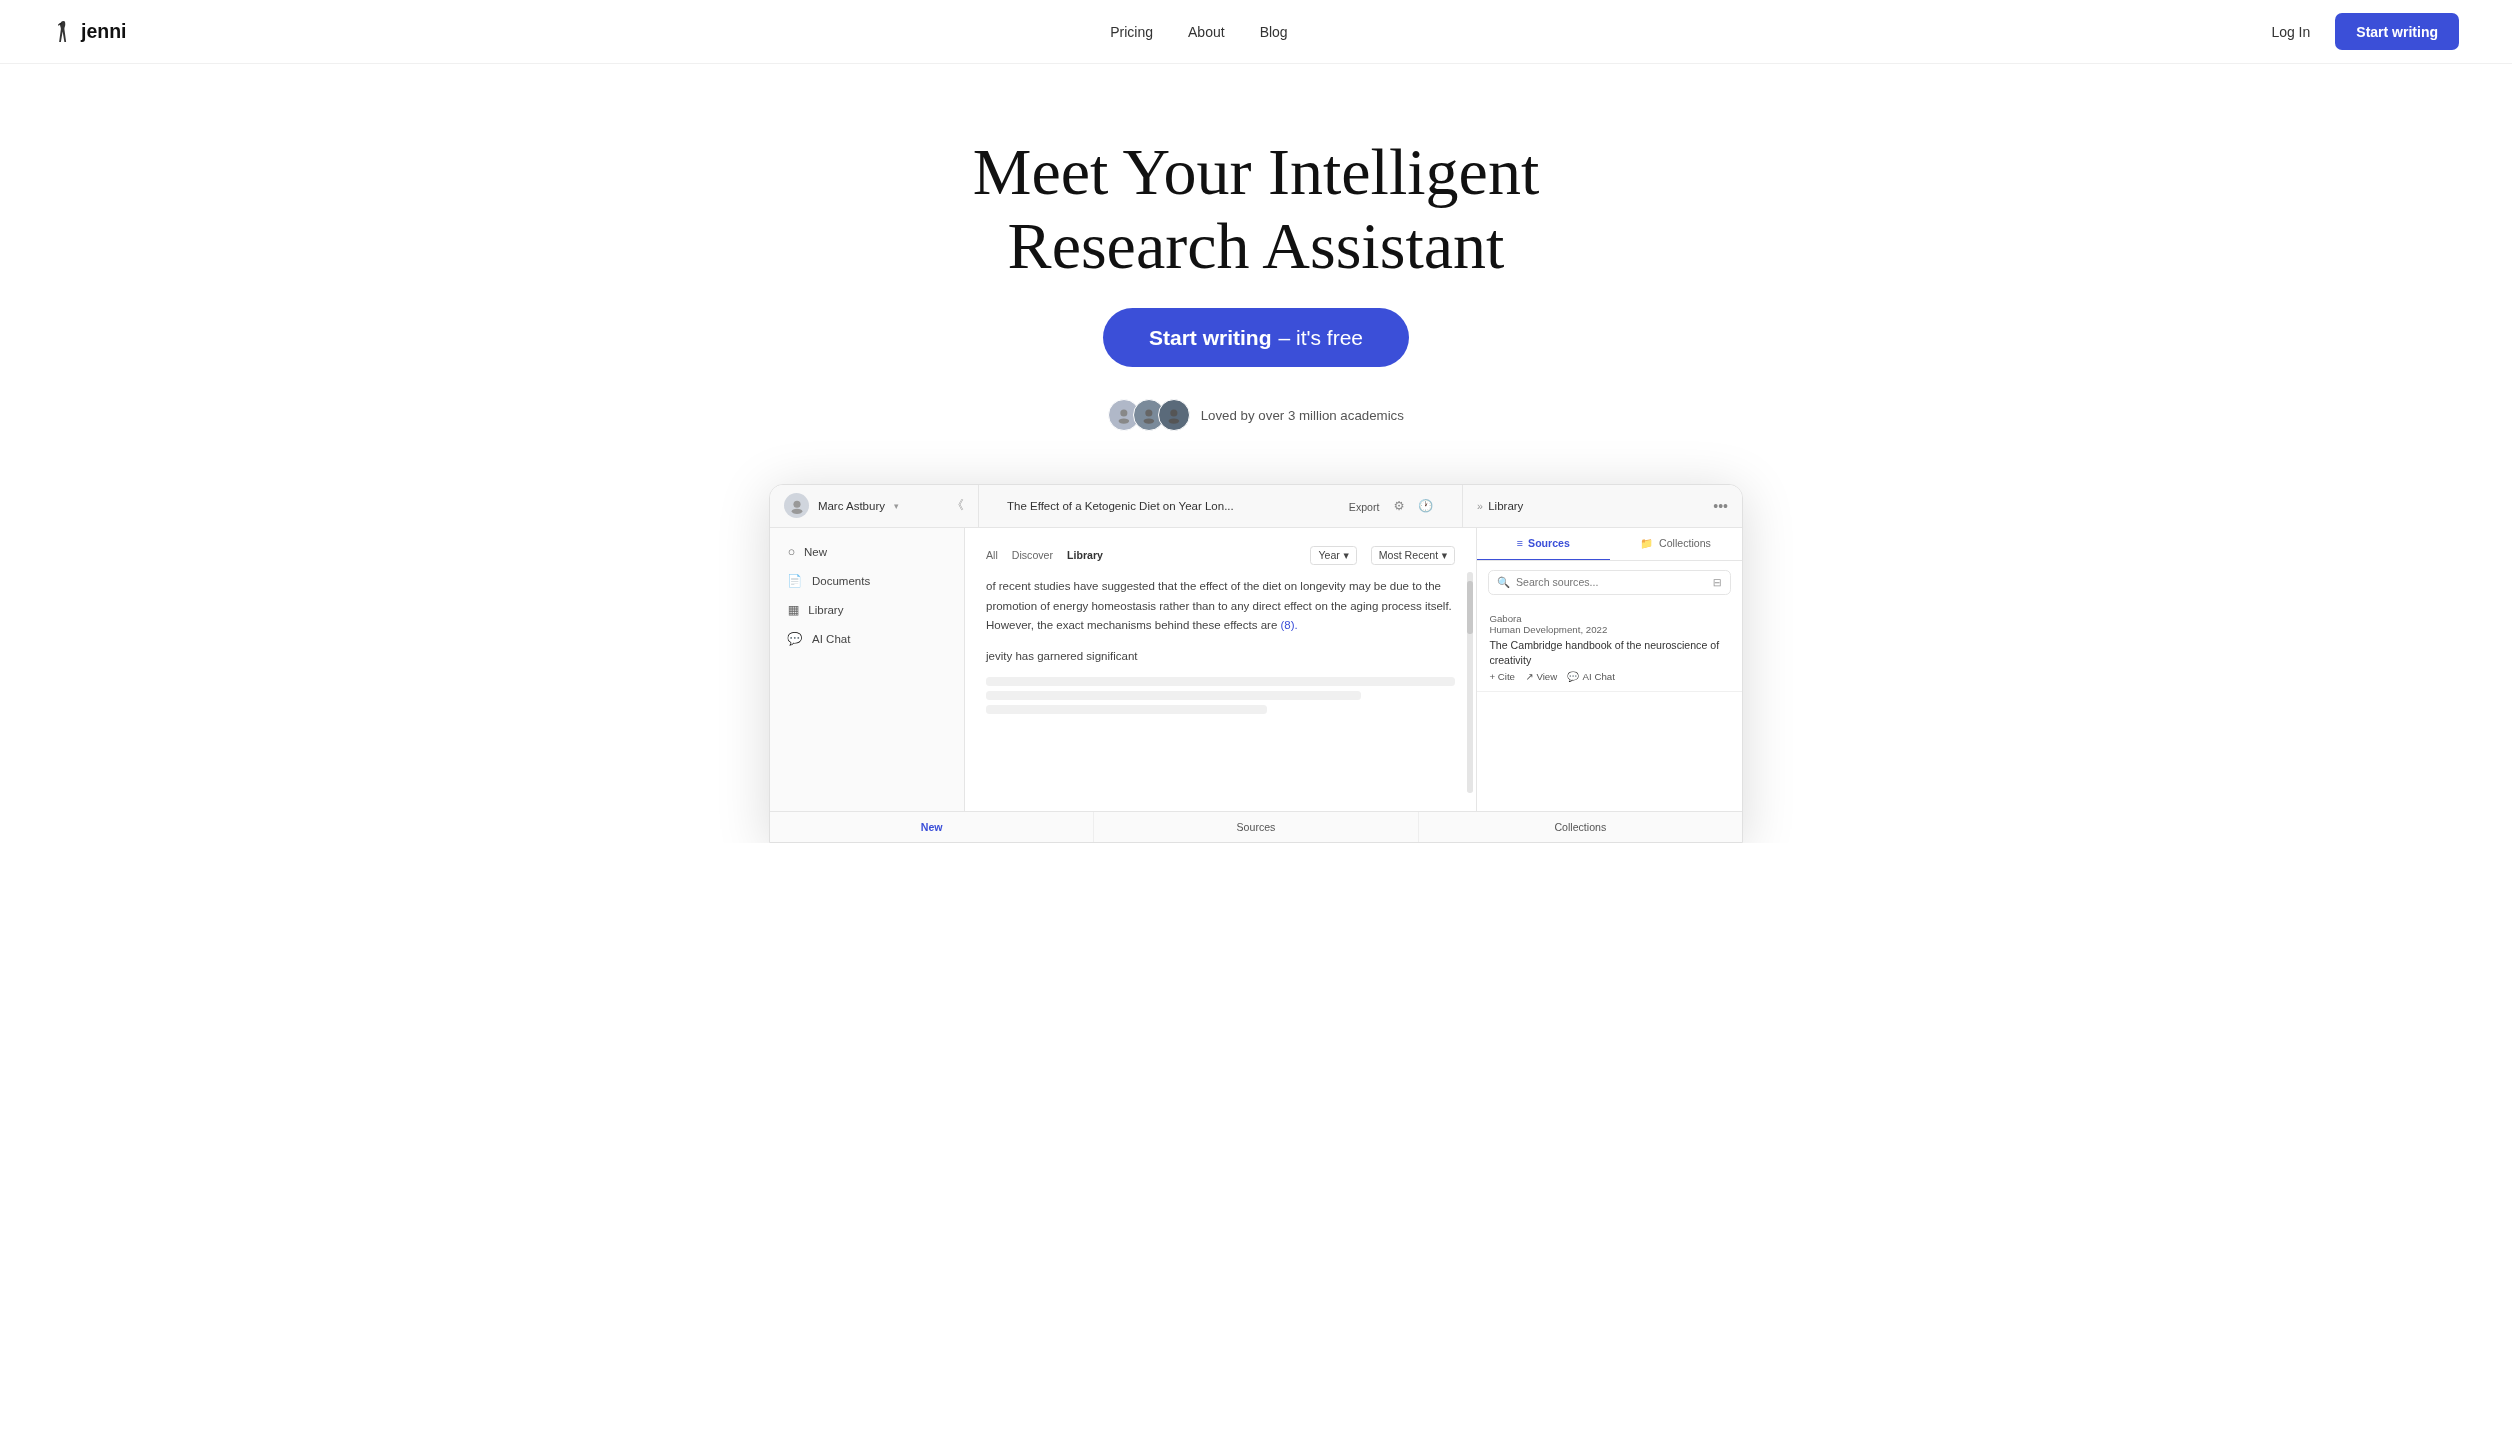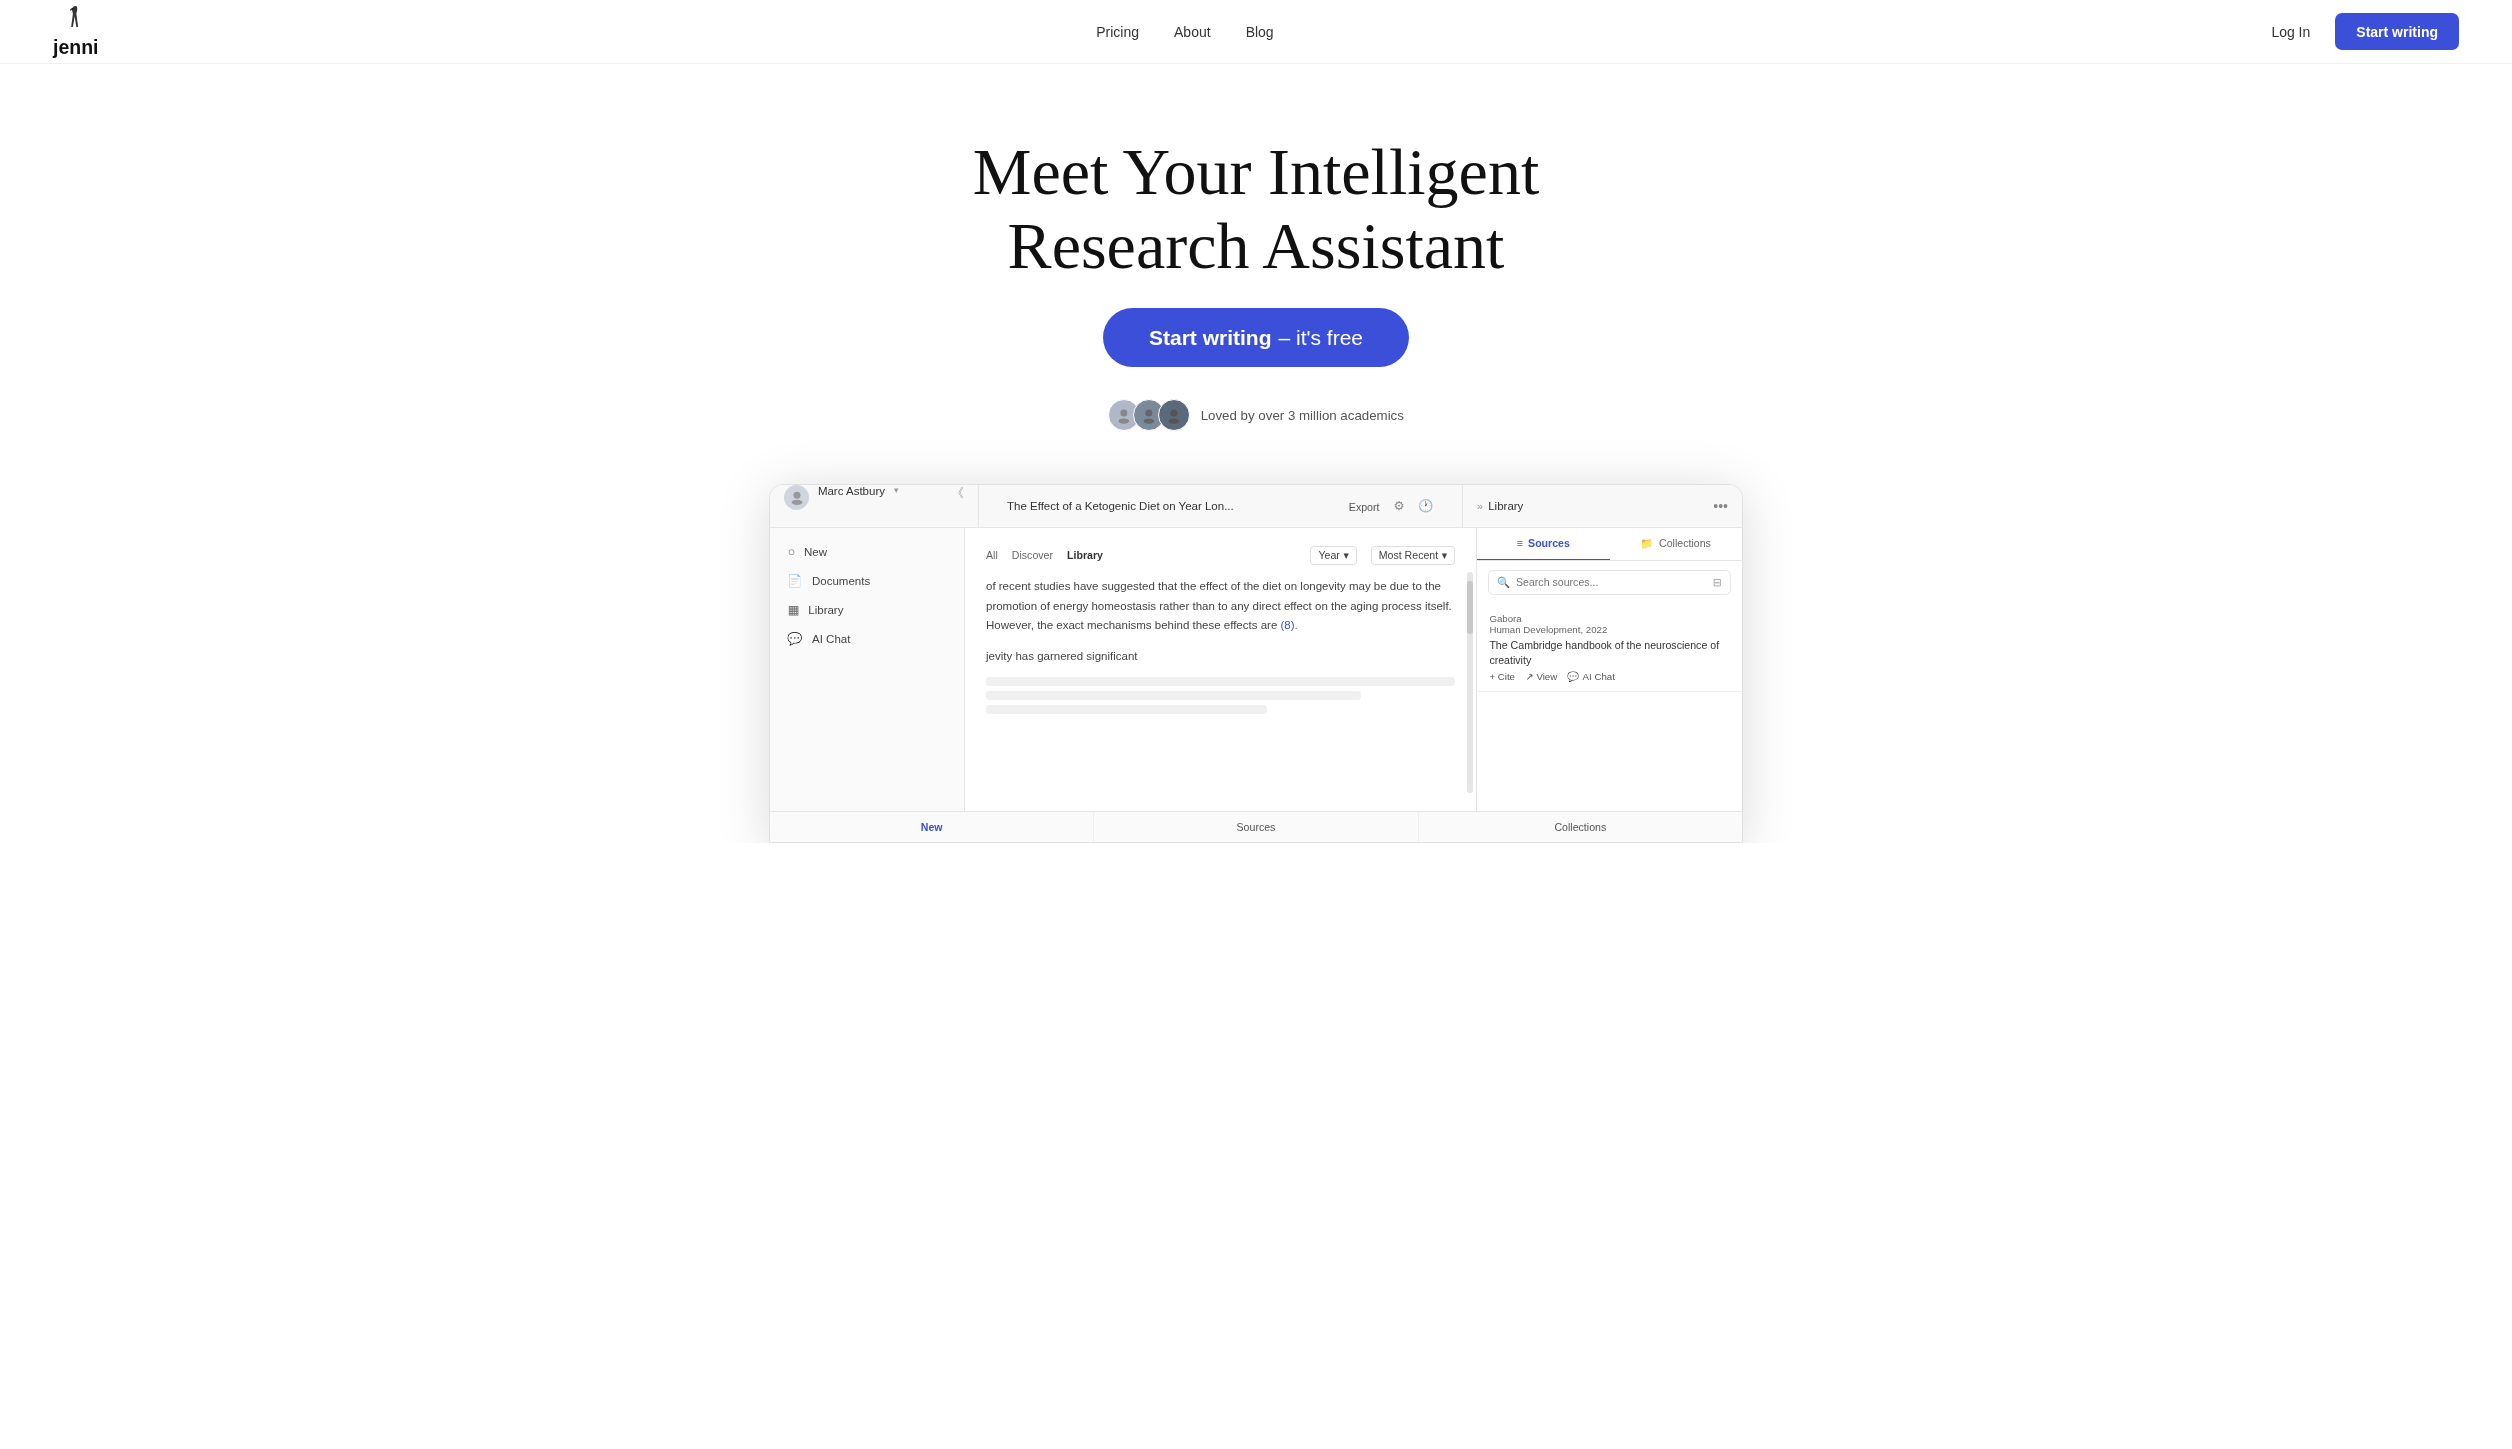--- a/index.html
+++ b/index.html
@@ -4,21 +4,21 @@
   <style>
     * { margin: 0; padding: 0; box-sizing: border-box; }
     body { font-family: -apple-system, BlinkMacSystemFont, 'Segoe UI', sans-serif; background: #fff; color: #1a1a1a; overflow-x: hidden; }
 
     
     .navbar {
       display: flex; align-items: center; justify-content: space-between;
       padding: 0 53px; height: 64px; border-bottom: 0.9px solid #f0f0f0;
       position: sticky; top: 0; background: #fff; z-index: 100;
     }
-    .nav-logo { display: flex; align-items: center; gap: 7px; text-decoration: none; flex-direction: column; }
+    .nav-logo { display: flex; align-items: center; gap: 7px; text-decoration: none; }
     .nav-logo-text { font-size: 19.5px; font-weight: 600; color: #111; }
     .nav-links { display: flex; align-items: center; gap: 35px; }
     .nav-link { text-decoration: none; color: #333; font-size: 14px; font-weight: 400; }
     .nav-right { display: flex; align-items: center; gap: 25px; }
     .nav-login { text-decoration: none; color: #333; font-size: 14px; }
     .nav-cta {
       background: #3b4fd8; color: #fff; border: none; border-radius: 7px;
       padding: 10.6px 21px; font-size: 14px; font-weight: 600; cursor: pointer;
       text-decoration: none;
     }
@@ -66,21 +66,21 @@
       overflow: hidden; border: 0.9px solid #e0e0e0;
       background: #fff;
     }
 
     
     .app-header {
       display: flex; align-items: center; background: #f8f8f8;
       border-bottom: 0.9px solid #e5e5e5; height: 43px; padding: 0 14px; gap: 14px;
     }
     .app-sidebar-header {
-      width: 195px; display: flex; gap: 8.9px;
+      width: 195px; display: flex; align-items: center; gap: 8.9px;
       border-right: 0.9px solid #e5e5e5; padding-right: 14px; height: 100%;
     }
     .app-user-avatar {
       width: 25px; height: 25px; border-radius: 50%; background: #d0d5dd;
       display: flex; align-items: center; justify-content: center; font-size: 9.7px; color: #666;
     }
     .app-user-name { font-size: 11.5px; color: #333; font-weight: 500; }
     .app-chevron { font-size: 8.9px; color: #999; }
     .app-collapse-btn { margin-left: auto; font-size: 12.4px; color: #999; }
 

